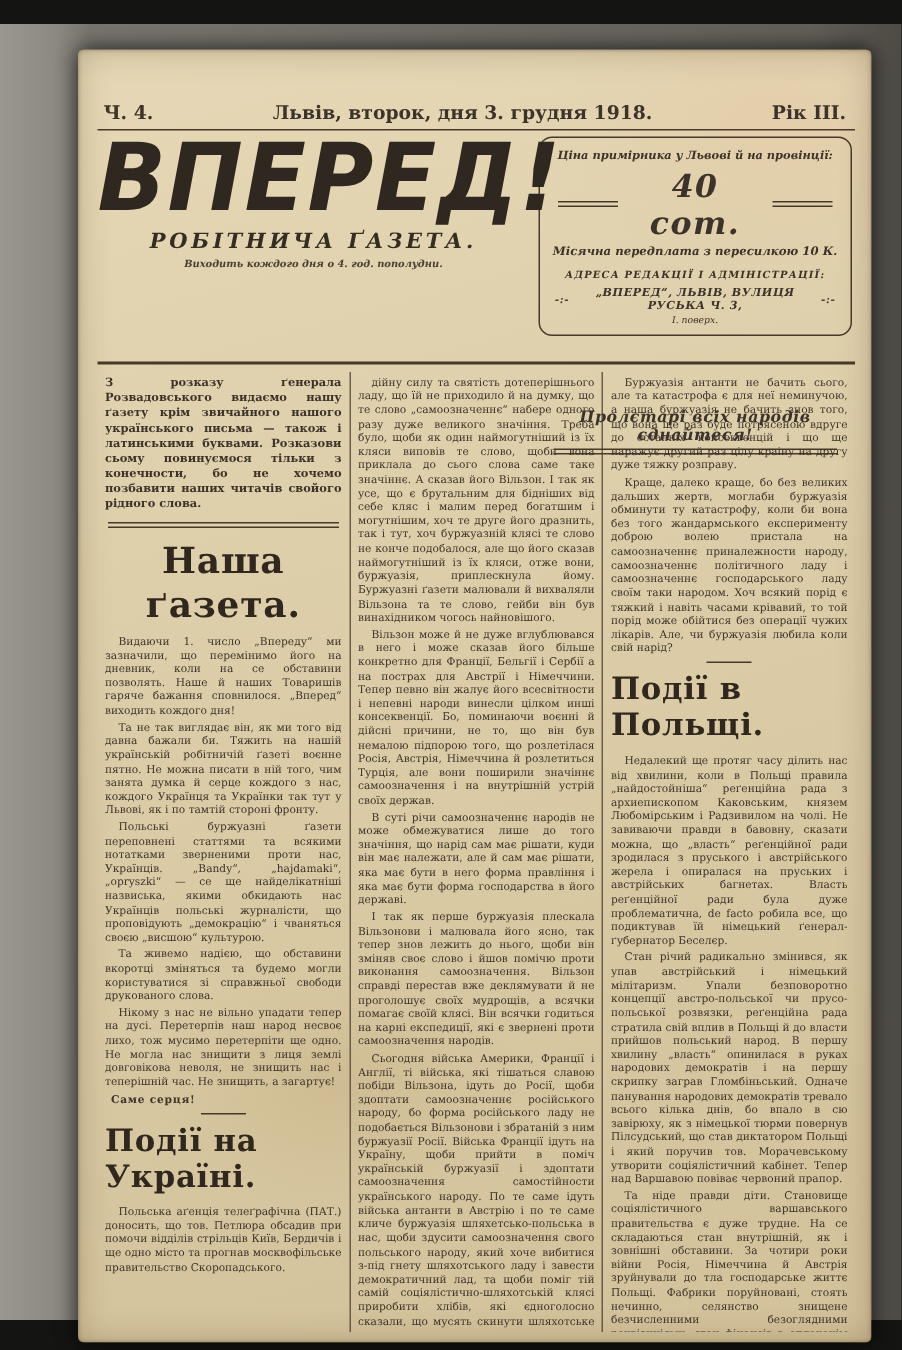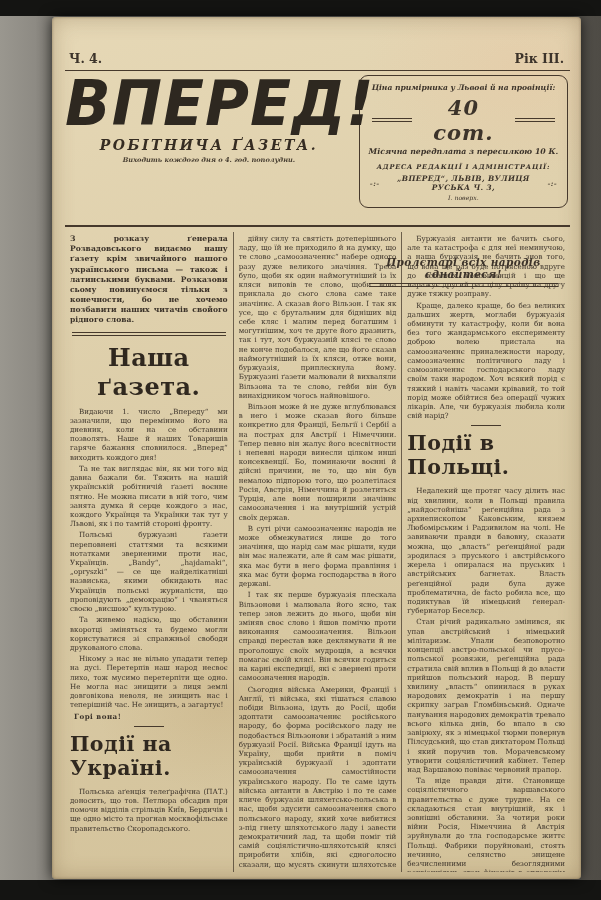--- a/index.html
+++ b/index.html
@@ -1,19 +1,19 @@
 <!DOCTYPE html>
 <html><head>
 <meta charset="utf-8">
 <style>
   html,body{width:601px;height:900px;margin:0;padding:0;overflow:hidden;background:#141412;}
   *{box-sizing:border-box;}
   .bed{position:absolute;left:0;right:0;top:16px;bottom:20px;
     background:linear-gradient(90deg,#9a978f 0%,#8d8a83 6%,#78756e 10%,#625f58 90%,#4e4b45 100%);}
-  .paper{position:absolute;left:52px;top:17px;width:529px;height:862px;border-radius:4px;
+  .paper{position:absolute;left:52px;top:33px;width:529px;height:862px;border-radius:4px;
     background:
       radial-gradient(ellipse 180px 120px at 32% 80%, rgba(160,120,60,.14), transparent 70%),
       radial-gradient(ellipse 220px 160px at 88% 6%, rgba(235,185,150,.22), transparent 70%),
       linear-gradient(165deg,#e6d8b6 0%,#dccda8 45%,#d2c199 100%);
     box-shadow:0 0 14px rgba(0,0,0,.75), inset 0 0 22px rgba(95,72,40,.32), inset 0 0 3px rgba(60,45,25,.45);
     color:#3c332a;font-family:"DejaVu Serif",serif;}
   .page-inner{position:absolute;inset:0;padding:34px 11px 0 13px;}
 
   
   .issue-row{display:flex;justify-content:space-between;align-items:baseline;
@@ -63,20 +63,21 @@
 </head>
 <body>
 
 <div class="bed"></div>
 
 <div class="paper">
   <div class="page-inner">
 
     <div class="issue-row">
       <span>Ч. 4.</span>
+      <span>Львів, второк, дня 3. грудня 1918.</span>
       <span>Рік III.</span>
     </div>
 
     <div class="mast-row">
       <div class="mast-left">
         <div class="mast-title">ВПЕРЕД!</div>
         <div class="mast-sub">РОБІТНИЧА ҐАЗЕТА.</div>
         <div class="mast-sched">Виходить кождого дня о 4. год. пополудни.</div>
       </div>
       <div class="mast-right">
@@ -107,21 +108,21 @@
     <div class="columns">
         <div class="col">
           <div class="lead">З розказу ґенерала Розвадовського видаємо нашу ґазету крім звичайного нашого українського письма — також і латинськими буквами. Розказови сьому повинуємося тільки з конечности, бо не хочемо позбавити наших читачів свойого рідного слова.</div>
           <div class="rule2"></div>
           <h2 class="h-display">Наша ґазета.</h2>
           <p class="para">Видаючи 1. число „Впереду“ ми зазначили, що перемінимо його на дневник, коли на се обставини позволять. Наше й наших Товаришів гаряче бажання сповнилося. „Вперед“ виходить кождого дня!</p>
           <p class="para">Та не так виглядає він, як ми того від давна бажали би. Тяжить на нашій українській робітничій ґазеті воєнне пятно. Не можна писати в ній того, чим занята думка й серце кождого з нас, кождого Українця та Українки так тут у Львові, як і по тамтій стороні фронту.</p>
           <p class="para">Польські буржуазні ґазети переповнені статтями та всякими нотатками зверненими проти нас, Українців. „Bandy“, „hajdamaki“, „opryszki“ — се ще найделікатніші назвиська, якими обкидають нас Українців польські журналісти, що проповідують „демокрацію“ і чваняться своєю „висшою“ культурою.</p>
           <p class="para">Та живемо надією, що обставини вкоротці зміняться та будемо могли користуватися зі справжньої свободи друкованого слова.</p>
           <p class="para">Нікому з нас не вільно упадати тепер на дусі. Перетерпів наш народ несвоє лихо, тож мусимо перетерпіти ще одно. Не могла нас знищити з лиця землі довговікова неволя, не знищить нас і теперішній час. Не знищить, а загартує!</p>
-          <p class="para cry">Горі вона!</p>
+          <p class="para cry">Саме серця!</p>
           <div class="sep"></div>
           <h2 class="h-ornate">Події на Україні.</h2>
           <p class="para">Польська аґенція телеґрафічна (ПАТ.) доносить, що тов. Петлюра обсадив при помочи відділів стрільців Київ, Бердичів і ще одно місто та прогнав москвофільське правительство Скоропадського.</p>
         </div>
         <div class="col">
           <p class="para">дійну силу та святість дотеперішнього ладу, що їй не приходило й на думку, що те слово „самоозначеннє“ набере одного разу дуже великого значіння. Треба було, щоби як один наймогутніший із їх кляси виповів те слово, щоби вона приклала до сього слова саме таке значіннє. А сказав його Вільзон. І так як усе, що є брутальним для бідніших від себе кляс і малим перед богатшим і могутнішим, хоч те друге його дразнить, так і тут, хоч буржуазній клясі те слово не конче подобалося, але що його сказав наймогутніший із їх кляси, отже вони, буржуазія, приплескнула йому. Буржуазні ґазети малювали й вихваляли Вільзона та те слово, гейби він був винахідником чогось найновішого.</p>
           <p class="para">Вільзон може й не дуже вглублювався в него і може сказав його більше конкретно для Франції, Бельгії і Сербії а на пострах для Австрії і Німеччини. Тепер певно він жалує його всесвітности і непевні народи винесли цілком инші консеквенції. Бо, поминаючи воєнні й дійсні причини, не то, що він був немалою підпорою того, що розлетілася Росія, Австрія, Німеччина й розлетиться Турція, але вони поширили значіннє самоозначення і на внутрішній устрій своїх держав.</p>
           <p class="para">В суті річи самоозначеннє народів не може обмежуватися лише до того значіння, що нарід сам має рішати, куди він має належати, але й сам має рішати, яка має бути в него форма правління і яка має бути форма господарства в його державі.</p>
           <p class="para">І так як перше буржуазія плескала Вільзонови і малювала його ясно, так тепер знов лежить до нього, щоби він зміняв своє слово і йшов помічю проти виконання самоозначення. Вільзон справді перестав вже деклямувати й не проголошує своїх мудрощів, а всячки помагає своїй клясі. Він всячки годиться на карні експедиції, які є звернені проти самоозначення народів.</p>
           <p class="para">Сьогодня війська Америки, Франції і Англії, ті війська, які тішаться славою побіди Вільзона, ідуть до Росії, щоби здоптати самоозначеннє російського народу, бо форма російського ладу не подобається Вільзонови і збратаній з ним буржуазії Росії. Війська Франції ідуть на Україну, щоби прийти в поміч українській буржуазії і здоптати самоозначення самостійности українського народу. По те саме ідуть війська антанти в Австрію і по те саме кличе буржуазія шляхетсько-польська в нас, щоби здусити самоозначення свого польського народу, який хоче вибитися з-під гнету шляхотського ладу і завести демократичний лад, та щоби поміг тій самій соціялістично-шляхотській клясі приробити хлібів, які єдноголосно сказали, що мусять скинути шляхотське ярмо.</p>

